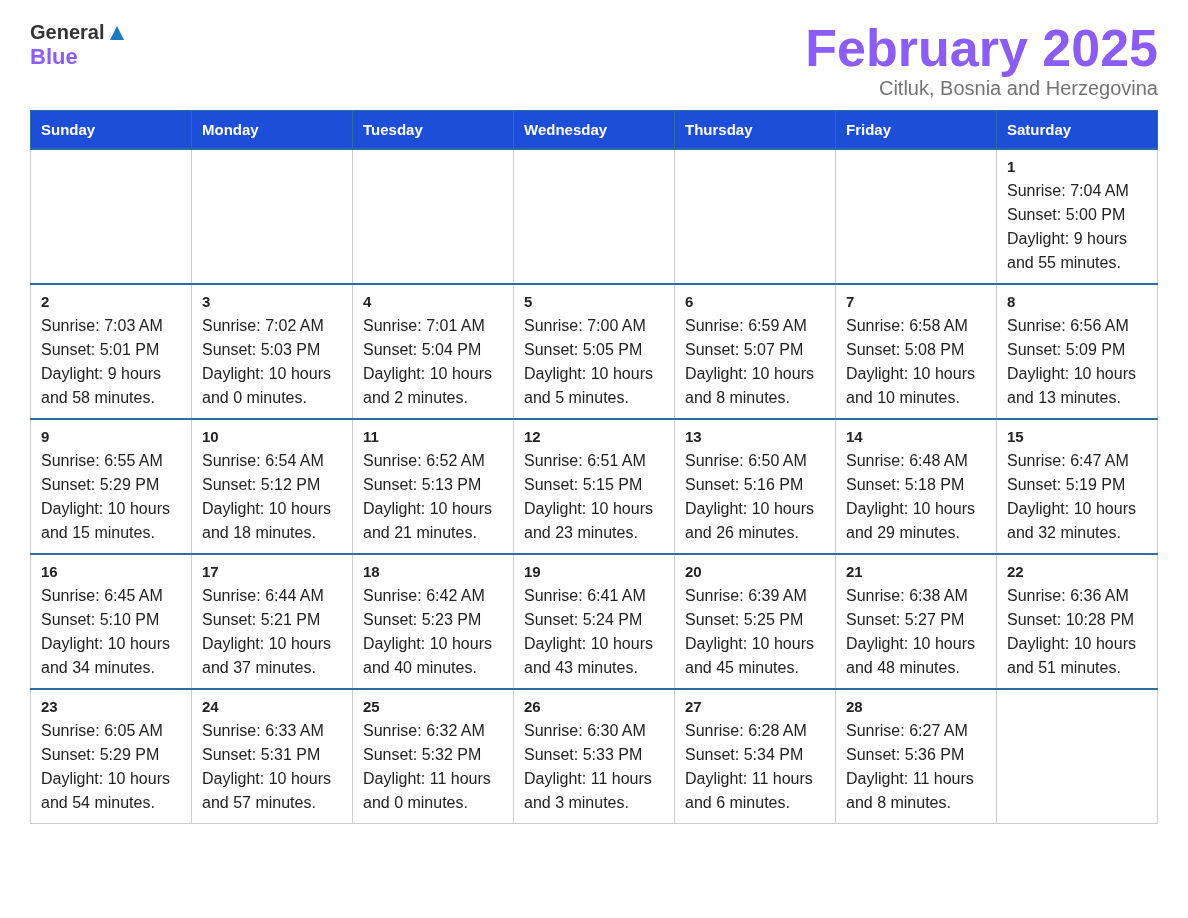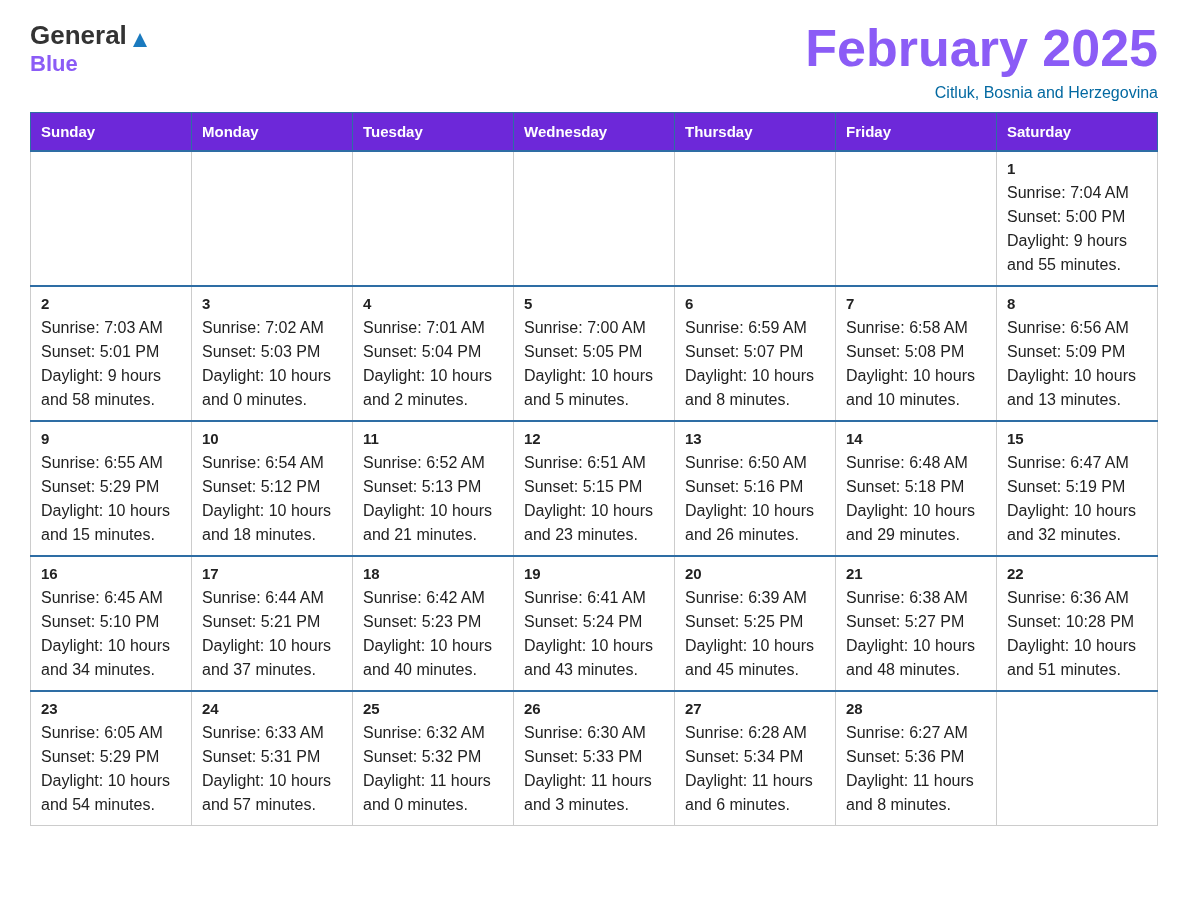--- a/index.html
+++ b/index.html
@@ -10,21 +10,21 @@
       width: 1188px;
       min-height: 918px;
     }
     .header-area {
       display: flex;
       justify-content: space-between;
       align-items: flex-start;
       margin-bottom: 10px;
     }
     .logo-text-general {
-      font-size: 26px;
+      font-size: 20px;
       font-weight: bold;
       color: #333;
     }
     .logo-text-blue {
       font-size: 22px;
       font-weight: bold;
       color: #8b5cf6;
     }
     .logo-block {
       display: flex;
@@ -38,31 +38,31 @@
     .title-area {
       text-align: right;
     }
     .month-title {
       font-size: 52px;
       font-weight: bold;
       color: #8b5cf6;
       line-height: 1.1;
     }
     .location-title {
-      font-size: 16px;
-      color: #0369a1;
-      margin-top: 7px;
+      font-size: 20px;
+      color: #737373;
+      margin-top: 0;
     }
     .calendar {
       width: 100%;
       border-collapse: collapse;
       margin-top: 10px;
     }
     .calendar th {
-      background-color: #6d28d9;
+      background-color: #1d4ed8;
       color: #fff;
       font-size: 15px;
       font-weight: bold;
       padding: 10px 10px;
       text-align: left;
       border: 1px solid #2e6da4;
     }
     .calendar td {
       border: 1px solid #ccc;
       vertical-align: top;

